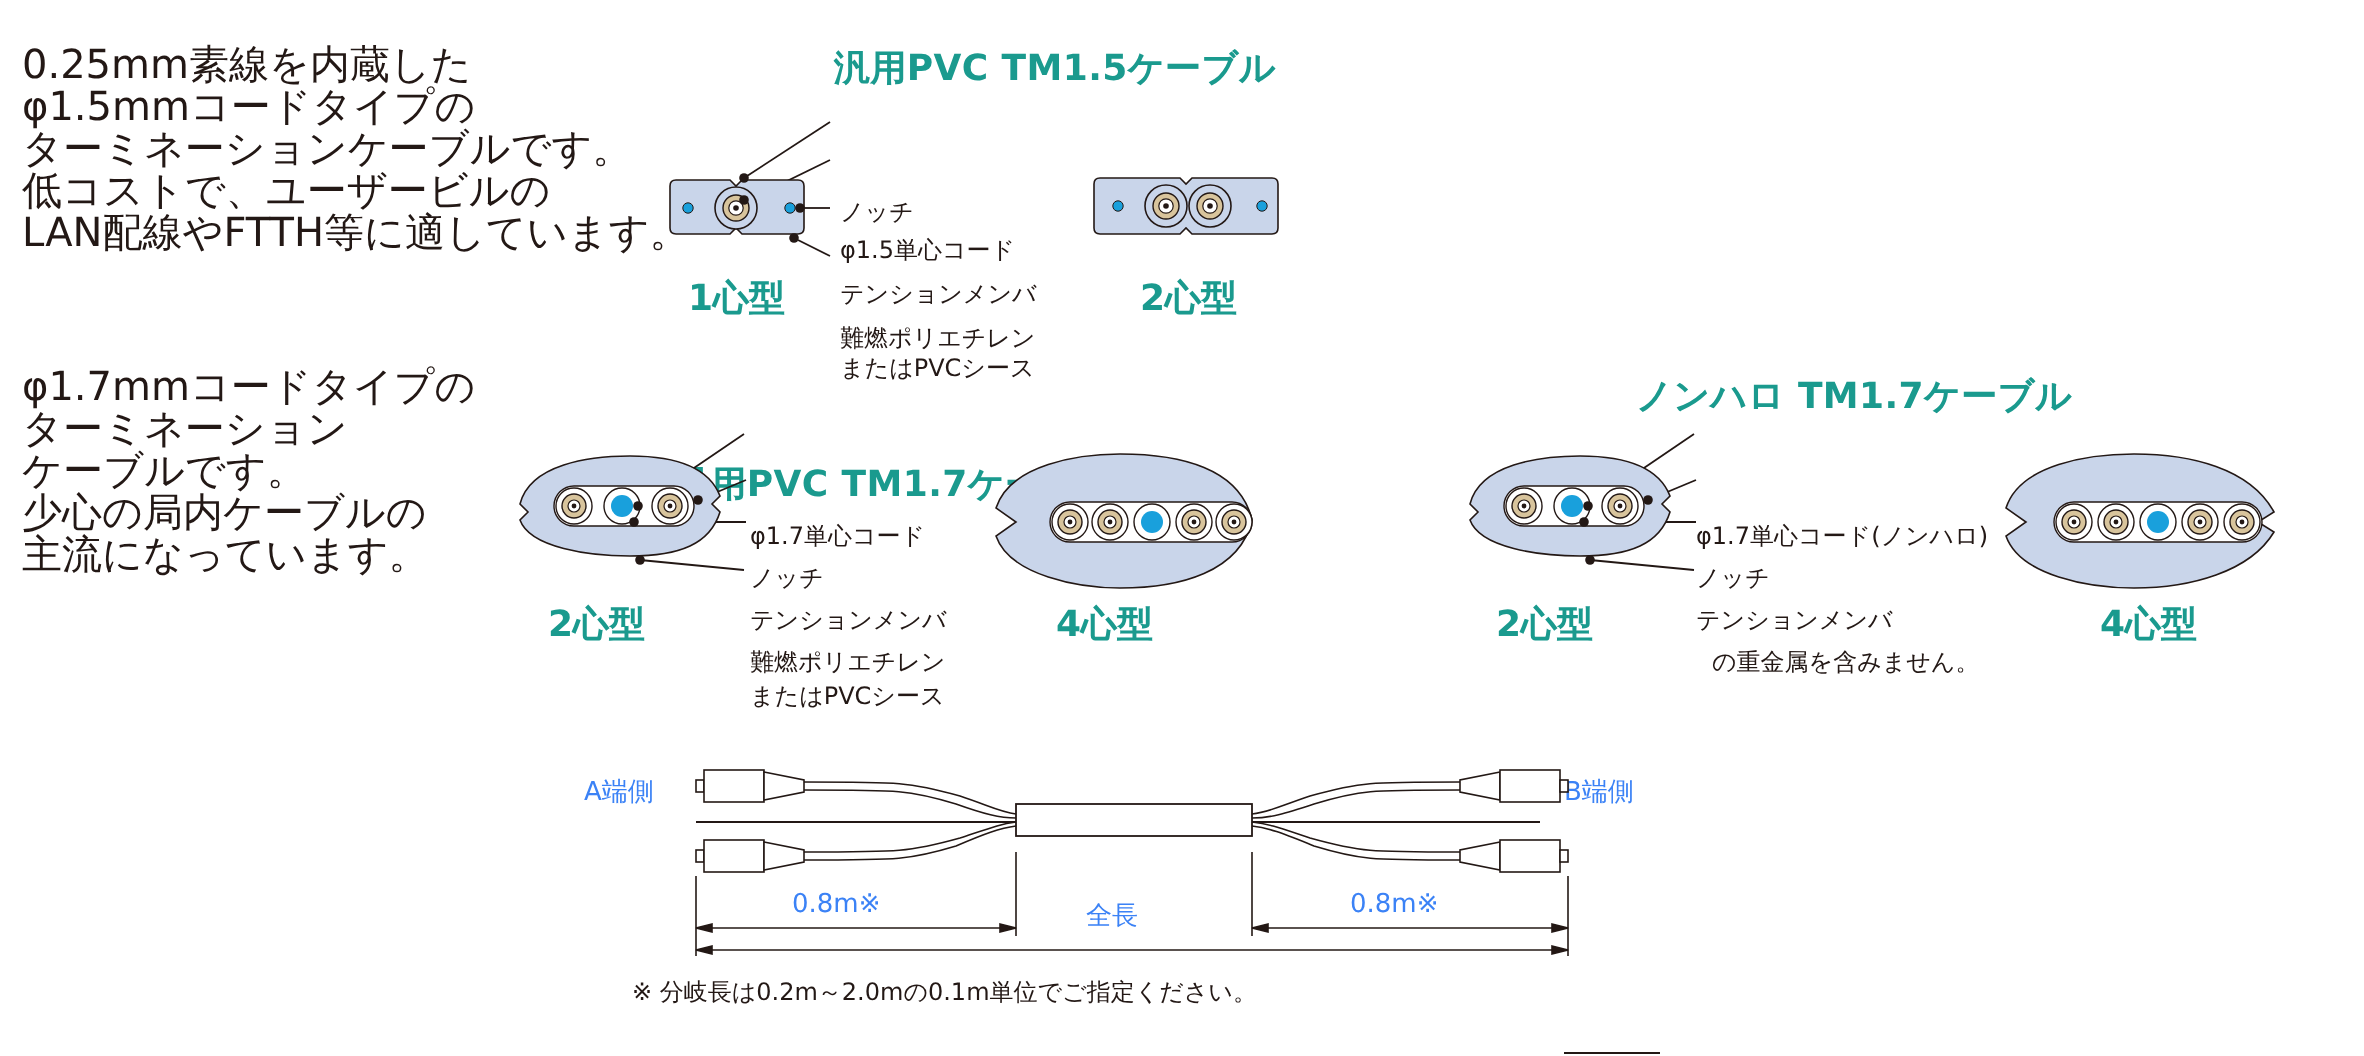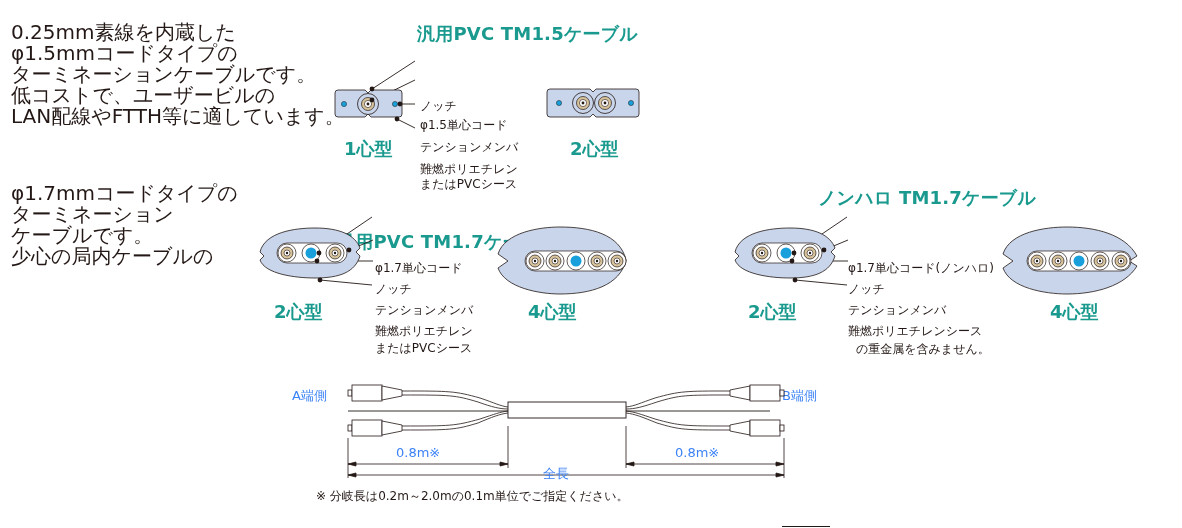--- a/index.html
+++ b/index.html
@@ -74,20 +74,21 @@
   <circle cx="60" cy="18" r="1.4" fill="#231815"></circle>
 </svg>
 
 <div class="type-label" style="left:570px; top:137px;">2心型</div>
 
 <div class="desc" style="left:11px; top:183px;">
   <div>φ1.7mmコードタイプの</div>
   <div>ターミネーション</div>
   <div>ケーブルです。</div>
   <div>少心の局内ケーブルの</div>
+  <div>主流になっています。</div>
 </div>
 
 <div class="title" style="left:337px; top:186px;margin-top:44px;">汎用PVC TM1.7ケーブル</div>
 
 <svg class="fig" style="left:255px; top:210px;" width="130" height="90" viewBox="0 0 130 90">
   <g stroke="#231815" stroke-width="0.9" fill="none">
     <line x1="64" y1="43" x2="117" y2="7"></line>
     <line x1="94" y1="40" x2="118" y2="30"></line>
     <line x1="66" y1="51" x2="118" y2="51"></line>
     <line x1="65" y1="70" x2="117" y2="75"></line>
@@ -171,21 +172,20 @@
   <circle cx="64" cy="43" r="2.4" fill="#231815"></circle>
   <circle cx="94" cy="40" r="2.4" fill="#231815"></circle>
   <circle cx="62" cy="51" r="2.4" fill="#231815"></circle>
   <circle cx="65" cy="70" r="2.4" fill="#231815"></circle>
 </svg>
 
 <div class="callout" style="left:848px; top:213px;">
   <div style="height:21px;">φ1.7単心コード(ノンハロ)</div>
   <div style="height:21px;">ノッチ</div>
   <div style="height:21px;">テンションメンバ</div>
-  <div style="height:18px;">難燃ポリエチレンシース</div>
   <div style="padding-left:8px;">の重金属を含みません。</div>
 </div>
 
 <div class="type-label" style="left:748px; top:300px;">2心型</div>
 
 <svg class="fig" style="left:995px; top:222px;" width="150" height="76" viewBox="0 0 150 76">
   <path d="M8,32 C15,10 50,5 72,5 C100,5 130,12 142,34 l-8,5 l8,5 C130,64 100,72 72,72 C50,72 15,66 8,46 l10,-7 z" fill="#c9d5ea" stroke="#231815" stroke-width="0.8"></path>
   <rect x="32" y="29" width="104" height="20" rx="10" fill="#ffffff" stroke="#231815" stroke-width="0.7"></rect>
   <g>
     <circle cx="42" cy="39" r="9" fill="#ffffff" stroke="#231815" stroke-width="0.7"></circle>
@@ -270,20 +270,20 @@
     <line x1="296" y1="84" x2="454" y2="84"></line>
     <path d="M296,84 l8,-2 v4 z"></path>
     <path d="M454,84 l-8,-2 v4 z"></path>
     <line x1="18" y1="95" x2="454" y2="95"></line>
     <path d="M18,95 l8,-2 v4 z"></path>
     <path d="M454,95 l-8,-2 v4 z"></path>
   </g>
 </svg>
 
 <div class="dimtxt" style="left:396px; top:445px;">0.8m※</div>
-<div class="dimtxt" style="left:543px; top:449px;margin-top:16px;">全長</div>
+<div class="dimtxt" style="left:543px; top:449px;">全長</div>
 <div class="dimtxt" style="left:675px; top:445px;">0.8m※</div>
 
 <div class="note" style="left:290px; top:488px;">
   <div>※ 分岐長は0.2m～2.0mの0.1m単位でご指定ください。</div>
 </div>
 
 <div style="position:absolute; left:782px; top:526px; width:48px; height:1px; background:#231815;"></div>
 
 </body></html>

